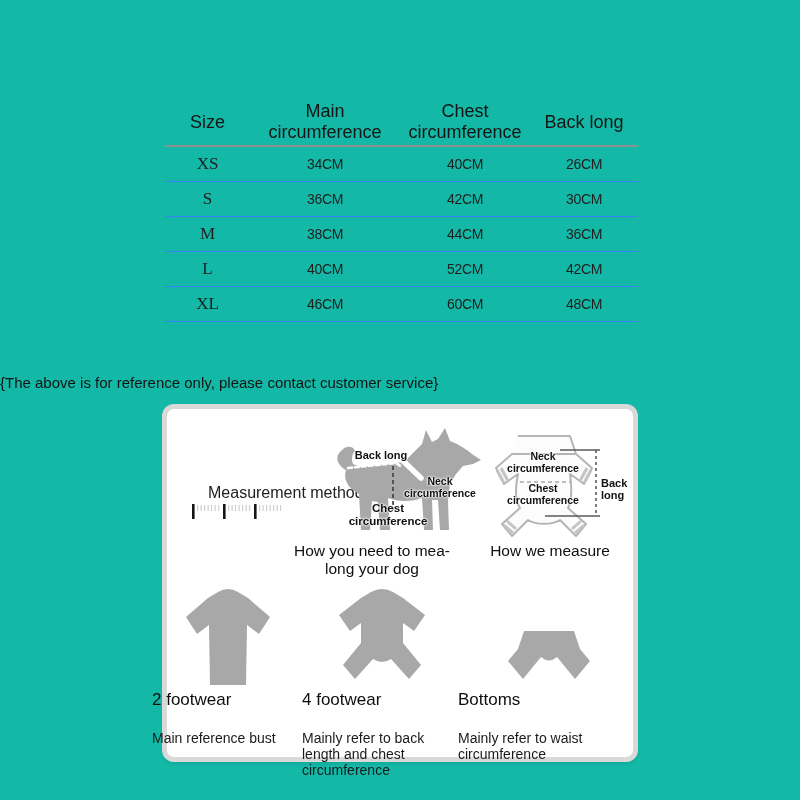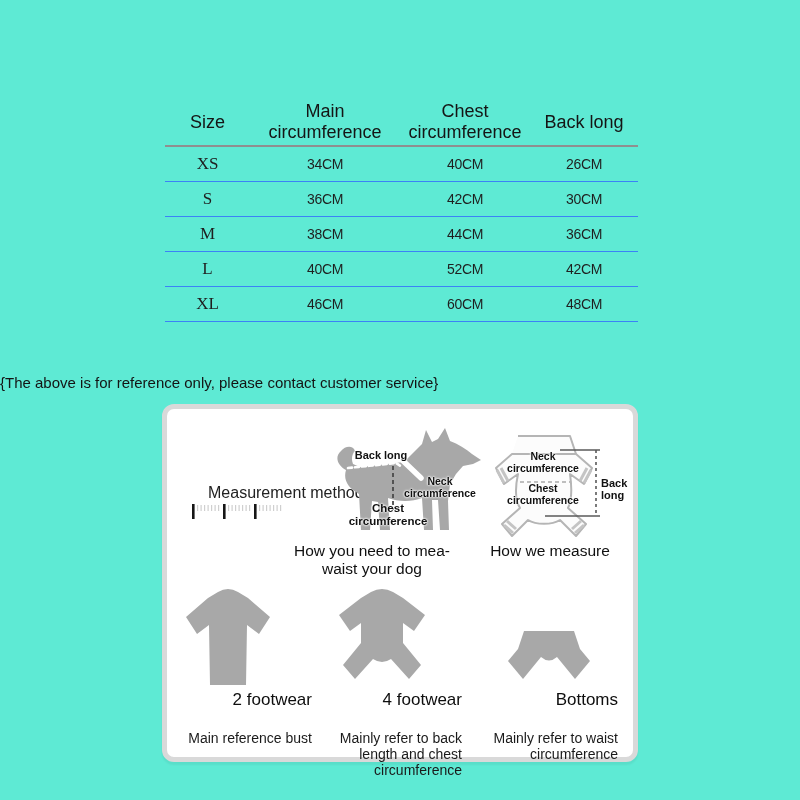--- a/index.html
+++ b/index.html
@@ -1,16 +1,16 @@
 <!DOCTYPE html>
 <html><head>
 <meta charset="utf-8">
 <style>
   html,body{margin:0;padding:0;background:#fff;}
-  .page{position:relative;width:800px;height:800px;background:#5eead4;overflow:hidden;
+  .page{position:relative;width:800px;height:800px;background:#14b8a6;overflow:hidden;
         font-family:"Liberation Sans",sans-serif;color:#1b1b1b;}
   .abs{position:absolute;}
 
   
   .size-table{position:absolute;left:165px;top:99px;width:473px;}
   .trow{display:grid;grid-template-columns:85px 150px 130px 1fr;align-items:center;}
   .thead{height:46px;border-bottom:2px solid #8f8f8f;}
   .thead .cell{font-size:18px;line-height:21px;text-align:center;color:#151515;}
   .tdata{height:34px;border-bottom:1px solid #3b82f6;}
   .tdata .cell{text-align:center;font-size:14px;color:#1f1f1f;letter-spacing:-0.3px;}
@@ -26,21 +26,21 @@
              box-shadow:0 3px 2px rgba(0,0,0,0.05);}
 
   .method-label{position:absolute;left:208px;top:484px;font-size:16px;color:#222;}
 
   .diagram-label{position:absolute;font-weight:bold;font-size:10.5px;line-height:12px;
                  text-align:center;color:#111;
                  text-shadow:0 0 2px #fff,0 0 2px #fff,0 0 3px #fff;}
   .caption{position:absolute;width:160px;text-align:center;font-size:15.5px;
            line-height:18px;color:#101010;font-weight:500;}
 
-  .type-caption{position:absolute;width:160px;text-align:right;}
+  .type-caption{position:absolute;width:160px;text-align:left;}
   .type-title{font-size:17px;color:#0e0e0e;margin-bottom:3px;}
   .type-desc{font-size:14px;line-height:16px;color:#1a1a1a;margin-top:20px;}
 
   svg{display:block;}
 </style>
 </head>
 <body>
 
 <div class="page">
 
@@ -135,21 +135,21 @@
   <div class="diagram-label" style="left:390px;top:475px;width:100px;">
     <div>Neck</div>
     <div>circumference</div>
   </div>
   <div class="diagram-label" style="left:338px;top:502px;width:100px;font-size:11.5px;line-height:13px;">
     <div>Chest</div>
     <div>circumference</div>
   </div>
   <div class="caption" style="left:292px;top:542px;">
     <div>How you need to mea-</div>
-    <div>waist your dog</div>
+    <div>long your dog</div>
   </div>
 
   <svg class="abs" style="left:494px;top:426px;" width="112" height="112" viewBox="0 0 112 112">
     <path fill="#fcfcfc" stroke="#b5b5b5" stroke-width="2" stroke-linejoin="round" d="M18,28 L2,42 L10,58 L24,48 C21,62 21,74 26,82 L8,98 L18,110 L34,94
          C42,99 58,99 66,94 L82,110 L92,98 L74,82 C78,74 78,62 76,48
          L90,58 L98,42 L82,28 Z"></path>
     <path fill="#fcfcfc" stroke="#b5b5b5" stroke-width="2" stroke-linejoin="round" d="M24,10 L76,10 L82,28 L18,28"></path>
     <path d="M18,28 L82,28" fill="none" stroke="#b5b5b5" stroke-width="1.6" stroke-dasharray="4 3"></path>
     <path d="M26,56 L76,56" fill="none" stroke="#a9a9a9" stroke-width="1.6" stroke-dasharray="4 3"></path>
     <g stroke="#c4c4c4" stroke-width="3">

